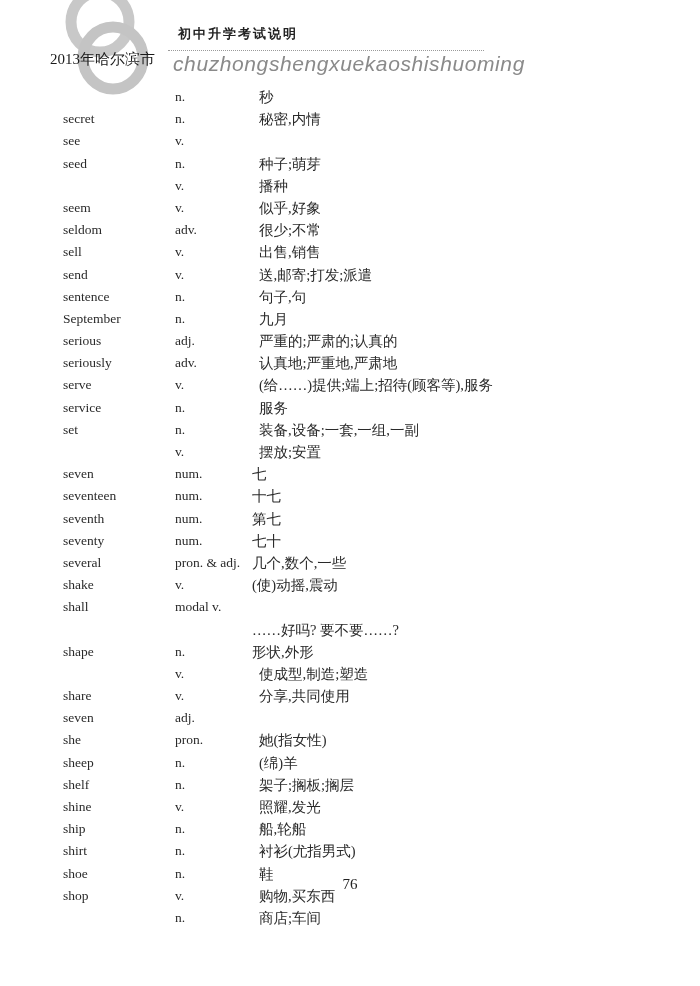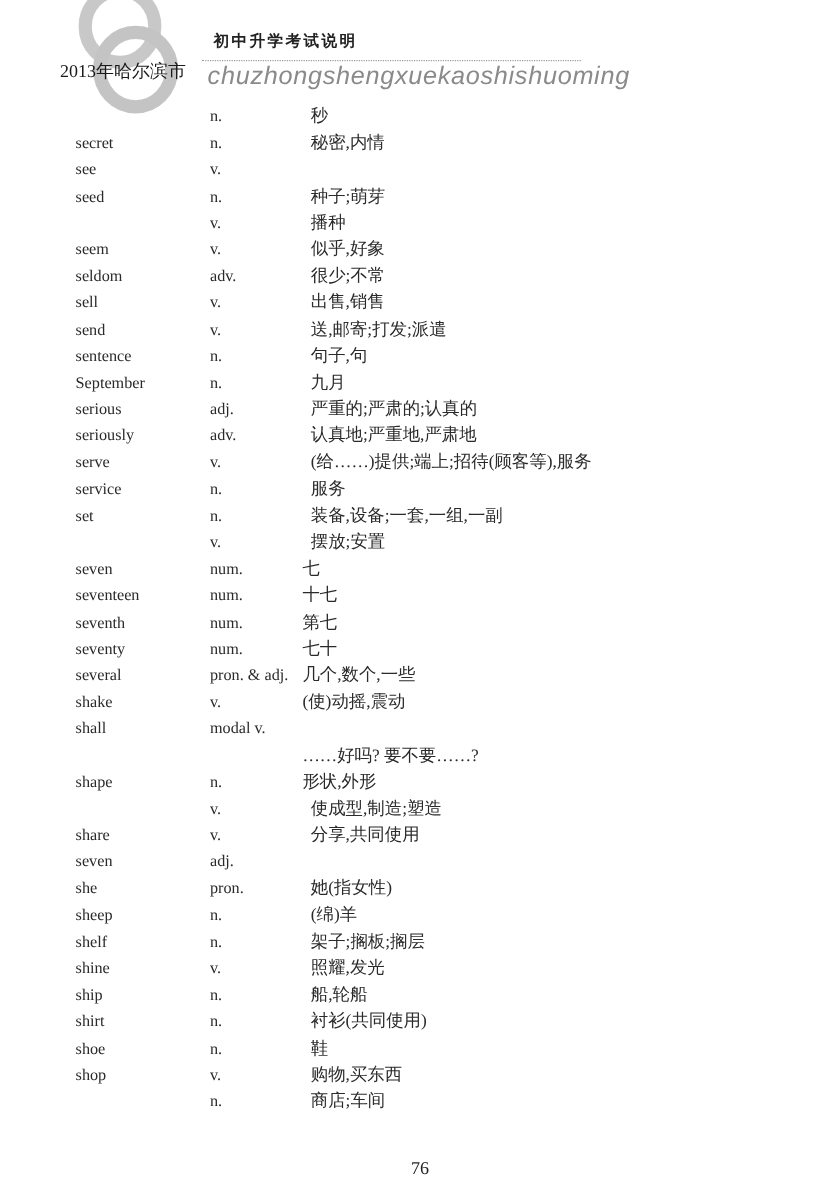--- a/index.html
+++ b/index.html
@@ -14,21 +14,21 @@
                  border-top: 1px dotted #9a9a9a; }
   .pinyin { position: absolute; left: 173px; top: 52px; font-size: 21px; font-style: italic;
             color: #8a8a8a; letter-spacing: 0.6px; font-family: Liberation Sans, sans-serif; }
   .entries { position: absolute; left: 0; top: 86px; width: 700px; }
   .row { position: relative; height: 22.2px; font-size: 13.5px; }
   .row span { position: absolute; top: 0; white-space: nowrap; line-height: 22px; }
   .c-word { left: 63px; text-align: center; }
   .c-pos  { left: 175px; }
   .c-def  { left: 259px; font-size: 14.5px; }
   .c-def.tight { left: 252px; }
-  .page-num { position: absolute; left: 0; width: 700px; top: 966px; text-align: center;
+  .page-num { position: absolute; left: 0; width: 700px; top: 876px; text-align: center;
               font-size: 15px; color: #222; }
 </style>
 </head>
 <body>
 
 <svg class="rings" viewBox="0 0 200 110" width="200" height="110">
   <ellipse cx="100" cy="22" rx="29" ry="30" fill="none" stroke="#c8c8c8" stroke-width="11"></ellipse>
   <ellipse cx="113" cy="58" rx="30" ry="31" fill="none" stroke="#c4c4c4" stroke-width="11"></ellipse>
 </svg>
 
@@ -201,21 +201,21 @@
       <span class="c-def">照耀,发光</span>
     </div>
   <div class="row">
       <span class="c-word">ship</span>
       <span class="c-pos">n.</span>
       <span class="c-def">船,轮船</span>
     </div>
   <div class="row">
       <span class="c-word">shirt</span>
       <span class="c-pos">n.</span>
-      <span class="c-def">衬衫(共同使用)</span>
+      <span class="c-def">衬衫(尤指男式)</span>
     </div>
   <div class="row">
       <span class="c-word">shoe</span>
       <span class="c-pos">n.</span>
       <span class="c-def">鞋</span>
     </div>
   <div class="row">
       <span class="c-word">shop</span>
       <span class="c-pos">v.</span>
       <span class="c-def">购物,买东西</span>

